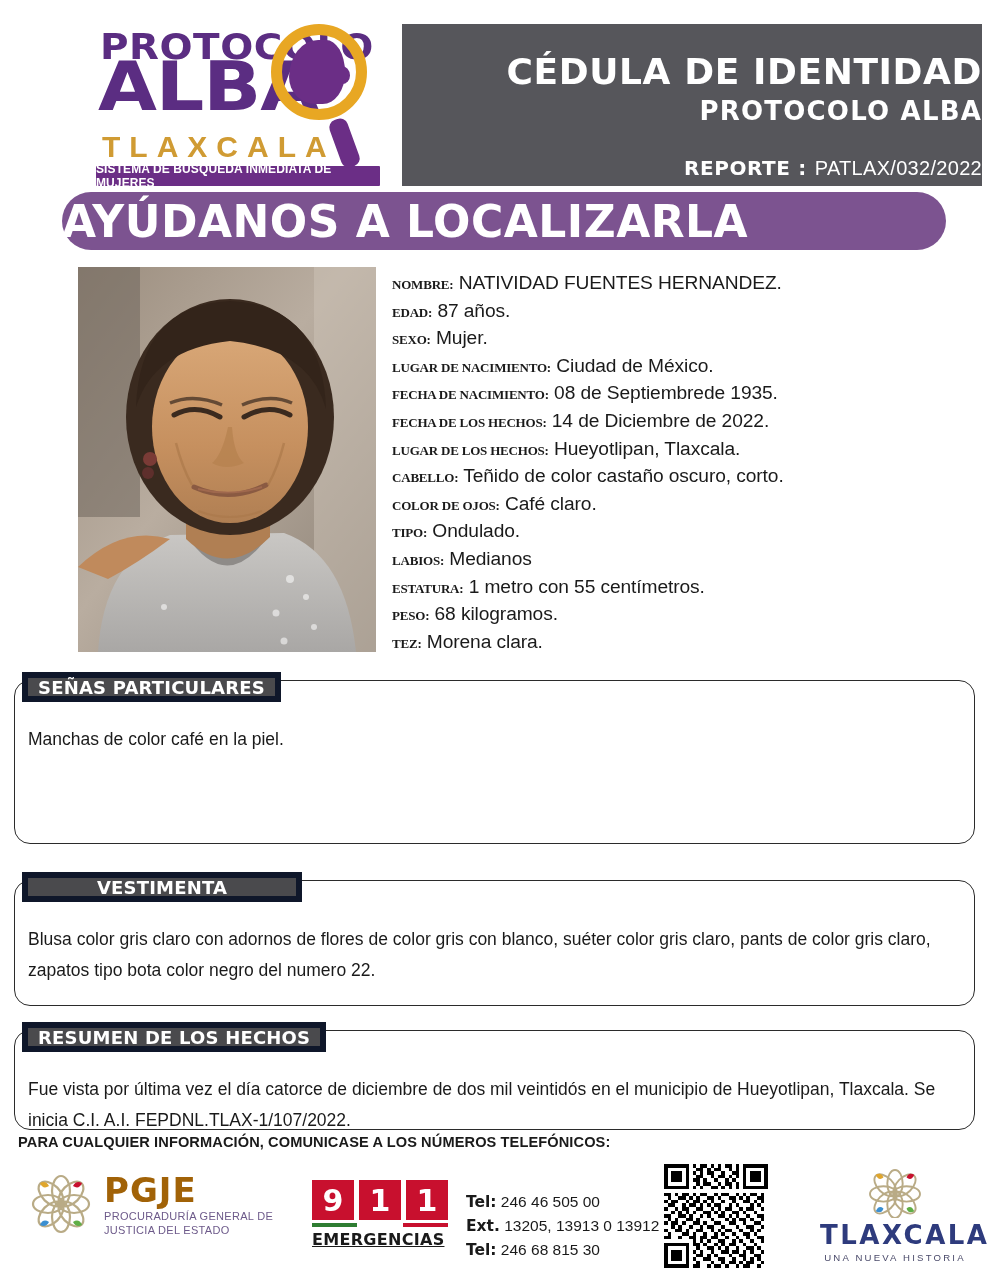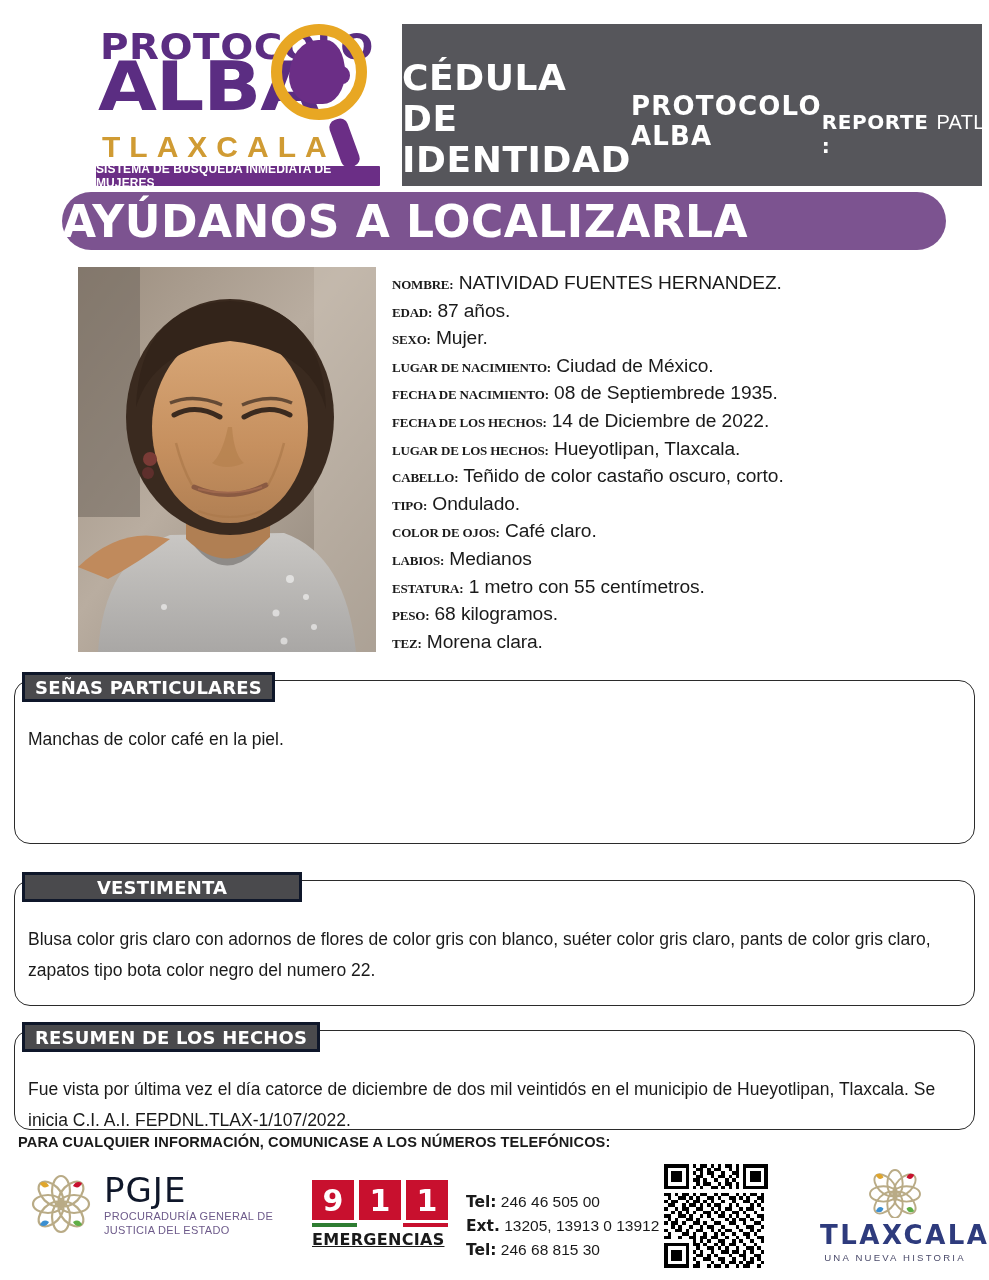--- a/index.html
+++ b/index.html
@@ -61,21 +61,21 @@
   .mag-face:after {
     content:""; position:absolute; right:-5px; top:26px;
     width: 16px; height: 18px; background:#6b2e86;
     border-radius: 0 60% 55% 0;
   }
 
   
   .titlebar {
     position: absolute; left: 402px; top: 6px; width: 580px; height: 162px;
     background: #56565b; color: #ffffff;
-    display: flex; align-items: center; padding-top: 27px;
+    display: flex; flex-direction: column; align-items: flex-end; padding-top: 27px;
   }
   .t-cedula {
     font-size: 36px; font-weight: bold; letter-spacing: 0.6px;
     font-family: "DejaVu Sans", sans-serif;
   }
   .t-protocolo {
     font-size: 26px; font-weight: bold; letter-spacing: 1.2px; margin-top: 4px;
     font-family: "DejaVu Sans", sans-serif;
   }
   .t-reporte {
@@ -115,21 +115,21 @@
 
   
   .section { position: absolute; left: 14px; width: 961px; }
   .sec-box {
     position: absolute; left: 0; top: 8px; width: 961px;
     border: 1.6px solid #2b2b2b; border-radius: 16px; background: #fff;
   }
   .sec-head {
     position: absolute; left: 8px; top: 0; height: 30px;
     background: #4a4a4d; color: #fff;
-    border: 3px solid #0f172a;
+    border: 6px solid #0f172a;
     display: flex; align-items: center; padding: 0 10px;
     font-size: 18px; font-weight: bold; letter-spacing: 0.2px;
     font-family: "DejaVu Sans", sans-serif; z-index: 2;
   }
   .sec-head.wide { width: 280px; justify-content: center; }
   .sec-body {
     position: absolute; left: 14px; top: 52px; width: 930px;
     font-size: 17.5px; line-height: 31px; color: #1a1a1a;
   }
 
@@ -144,21 +144,21 @@
   .foot-note {
     position: absolute; left: 18px; top: 1134px;
     font-size: 14.6px; font-weight: bold; letter-spacing: 0.1px; color: #1a1a1a;
   }
   .foot-row { position: absolute; left: 0; top: 1158px; width: 989px; height: 110px; }
 
   
   .pgje { position: absolute; left: 30px; top: 14px; display: flex; align-items: center; gap: 12px; }
   .pgje-txt { line-height: 1.08; }
   .pgje-title {
-    font-size: 34px; font-weight: normal; color: #0f172a; letter-spacing: 1px;
+    font-size: 34px; font-weight: bold; color: #a16207; letter-spacing: 1px;
     font-family: "DejaVu Sans", sans-serif;
   }
   .pgje-sub {
     font-size: 11px; color: #6d5a8a; letter-spacing: 0.3px; margin-top: 2px;
   }
 
   
   .nine11 { position: absolute; left: 312px; top: 22px; }
   .n11-digits { display: flex; gap: 5px; }
   .n11-digits div {
@@ -287,22 +287,22 @@
 
   <div class="fields">
     <div class="frow"><span class="k">NOMBRE:</span> <span class="v">NATIVIDAD FUENTES HERNANDEZ.</span></div>
     <div class="frow"><span class="k">EDAD:</span> <span class="v">87 años.</span></div>
     <div class="frow"><span class="k">SEXO:</span> <span class="v">Mujer.</span></div>
     <div class="frow"><span class="k">LUGAR DE NACIMIENTO:</span> <span class="v">Ciudad de México.</span></div>
     <div class="frow"><span class="k">FECHA DE NACIMIENTO:</span> <span class="v">08 de Septiembrede 1935.</span></div>
     <div class="frow"><span class="k">FECHA DE LOS HECHOS:</span> <span class="v">14 de Diciembre de 2022.</span></div>
     <div class="frow"><span class="k">LUGAR DE LOS HECHOS:</span> <span class="v">Hueyotlipan, Tlaxcala.</span></div>
     <div class="frow"><span class="k">CABELLO:</span> <span class="v">Teñido de color castaño oscuro, corto.</span></div>
+    <div class="frow"><span class="k">COLOR DE OJOS:</span> <span class="v">Café claro.</span></div>
     <div class="frow"><span class="k">TIPO:</span> <span class="v">Ondulado.</span></div>
-    <div class="frow"><span class="k">COLOR DE OJOS:</span> <span class="v">Café claro.</span></div>
     <div class="frow"><span class="k">LABIOS:</span> <span class="v">Medianos</span></div>
     <div class="frow"><span class="k">ESTATURA:</span> <span class="v">1 metro con 55 centímetros.</span></div>
     <div class="frow"><span class="k">PESO:</span> <span class="v">68 kilogramos.</span></div>
     <div class="frow"><span class="k">TEZ:</span> <span class="v">Morena clara.</span></div>
   </div>
 
   <div class="section" id="sec-senas">
     <div class="sec-box"></div>
     <div class="sec-head">SEÑAS PARTICULARES</div>
     <div class="sec-body">Manchas de color café en la piel.</div>

